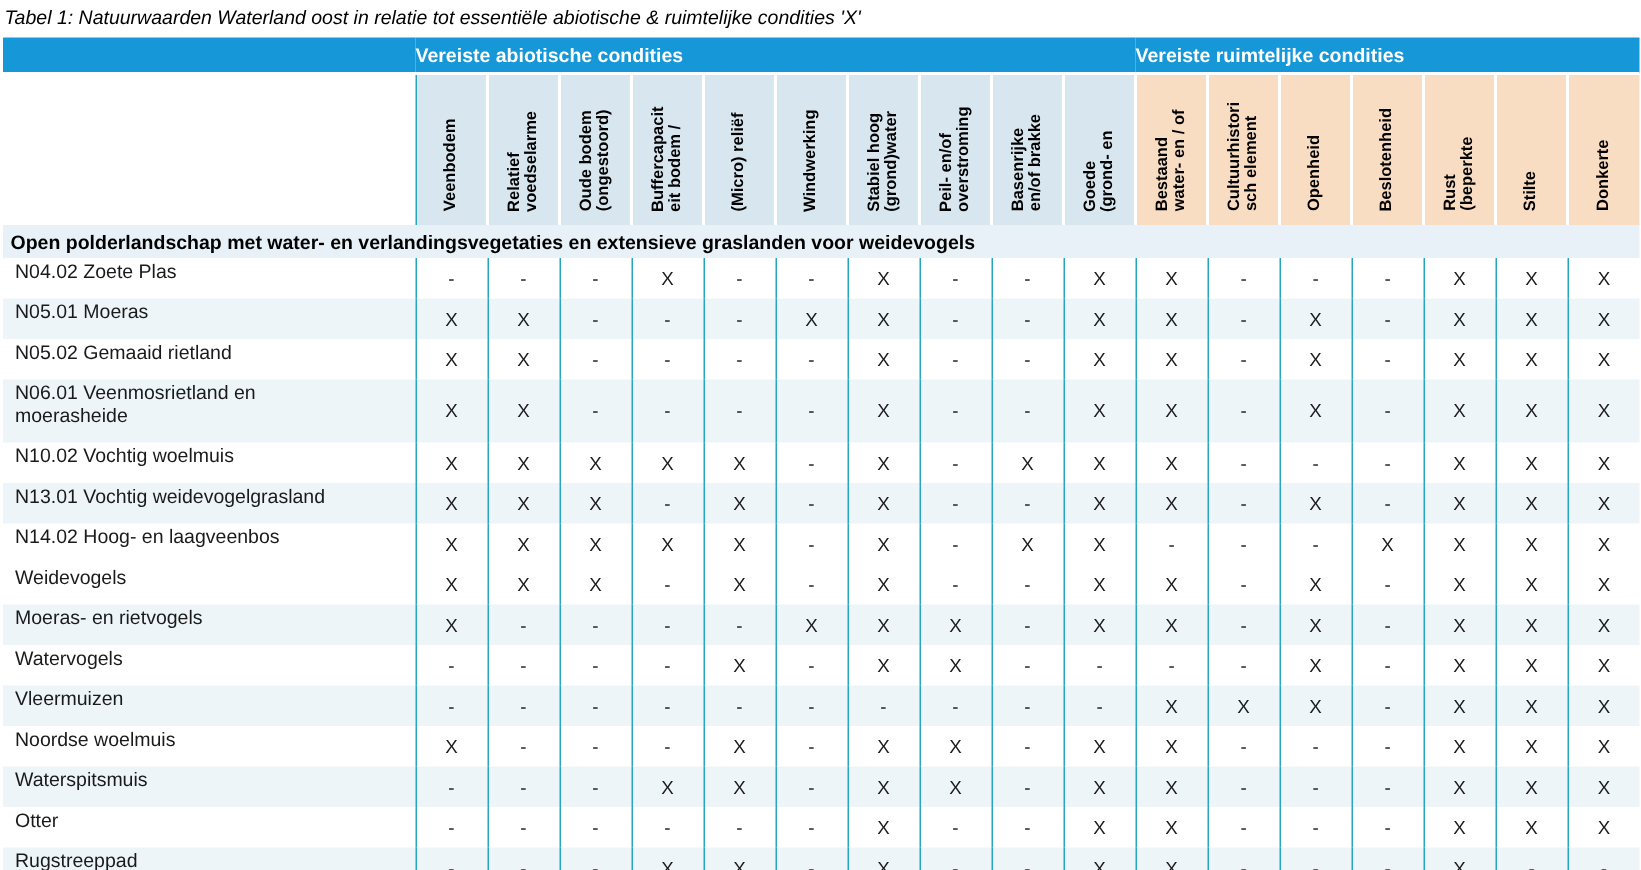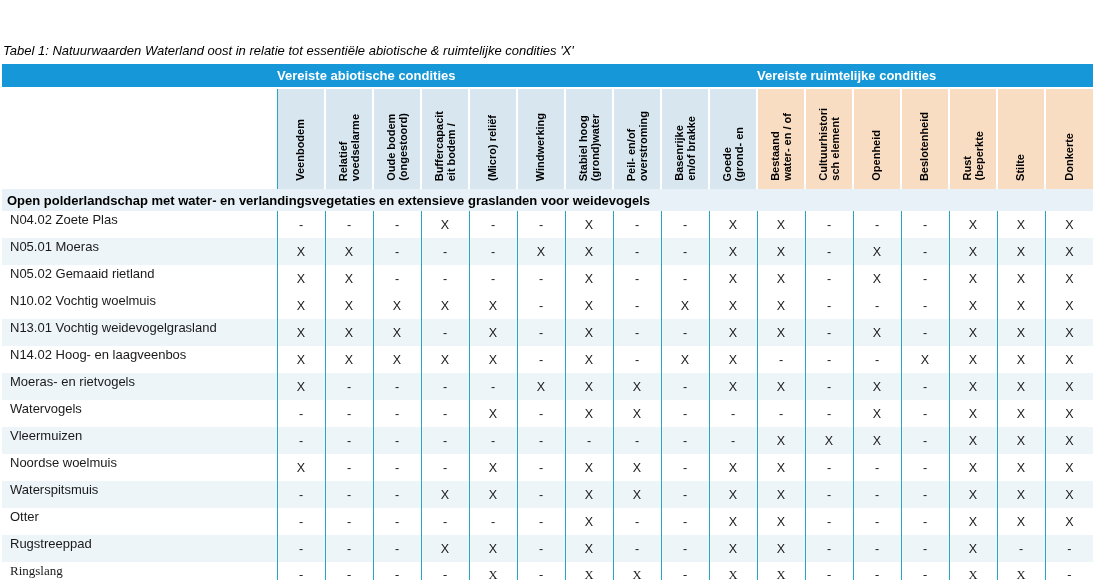--- a/index.html
+++ b/index.html
@@ -9,21 +9,20 @@
     font-family:"Liberation Sans", sans-serif;
     color:#1a1a1a;
   }
   .caption {
     font-style:italic;
     font-size:13px;
     color:#000;
     padding:4px 0 0 3px;
     height:25px;
     box-sizing:border-box;
-    margin-top:39px;
   }
   table.matrix {
     border-collapse:collapse;
     table-layout:fixed;
     width:1091px;
     margin-left:2px;
   }
   col.label-col { width:275px; }
   col.data-col  { width:48px; }
 
@@ -212,20 +211,41 @@
         <td class="cell">-</td>
         <td class="cell">X</td>
         <td class="cell">X</td>
         <td class="cell">-</td>
         <td class="cell">X</td>
         <td class="cell">-</td>
         <td class="cell">X</td>
         <td class="cell">X</td>
         <td class="cell">X</td>
       </tr>
+      <tr class="alt">
+        <td class="rowlabel">N06.01 Veenmosrietland en
+moerasheide</td>
+        <td class="cell">X</td>
+        <td class="cell">X</td>
+        <td class="cell">-</td>
+        <td class="cell">-</td>
+        <td class="cell">-</td>
+        <td class="cell">-</td>
+        <td class="cell">X</td>
+        <td class="cell">-</td>
+        <td class="cell">-</td>
+        <td class="cell">X</td>
+        <td class="cell">X</td>
+        <td class="cell">-</td>
+        <td class="cell">X</td>
+        <td class="cell">-</td>
+        <td class="cell">X</td>
+        <td class="cell">X</td>
+        <td class="cell">X</td>
+      </tr>
       <tr>
         <td class="rowlabel">N10.02 Vochtig woelmuis</td>
         <td class="cell">X</td>
         <td class="cell">X</td>
         <td class="cell">X</td>
         <td class="cell">X</td>
         <td class="cell">X</td>
         <td class="cell">-</td>
         <td class="cell">X</td>
         <td class="cell">-</td>
@@ -268,20 +288,40 @@
         <td class="cell">X</td>
         <td class="cell">-</td>
         <td class="cell">X</td>
         <td class="cell">-</td>
         <td class="cell">X</td>
         <td class="cell">X</td>
         <td class="cell">-</td>
         <td class="cell">-</td>
         <td class="cell">-</td>
         <td class="cell">X</td>
+        <td class="cell">X</td>
+        <td class="cell">X</td>
+        <td class="cell">X</td>
+      </tr>
+      <tr>
+        <td class="rowlabel">Weidevogels</td>
+        <td class="cell">X</td>
+        <td class="cell">X</td>
+        <td class="cell">X</td>
+        <td class="cell">-</td>
+        <td class="cell">X</td>
+        <td class="cell">-</td>
+        <td class="cell">X</td>
+        <td class="cell">-</td>
+        <td class="cell">-</td>
+        <td class="cell">X</td>
+        <td class="cell">X</td>
+        <td class="cell">-</td>
+        <td class="cell">X</td>
+        <td class="cell">-</td>
         <td class="cell">X</td>
         <td class="cell">X</td>
         <td class="cell">X</td>
       </tr>
       <tr class="alt">
         <td class="rowlabel">Moeras- en rietvogels</td>
         <td class="cell">X</td>
         <td class="cell">-</td>
         <td class="cell">-</td>
         <td class="cell">-</td>

